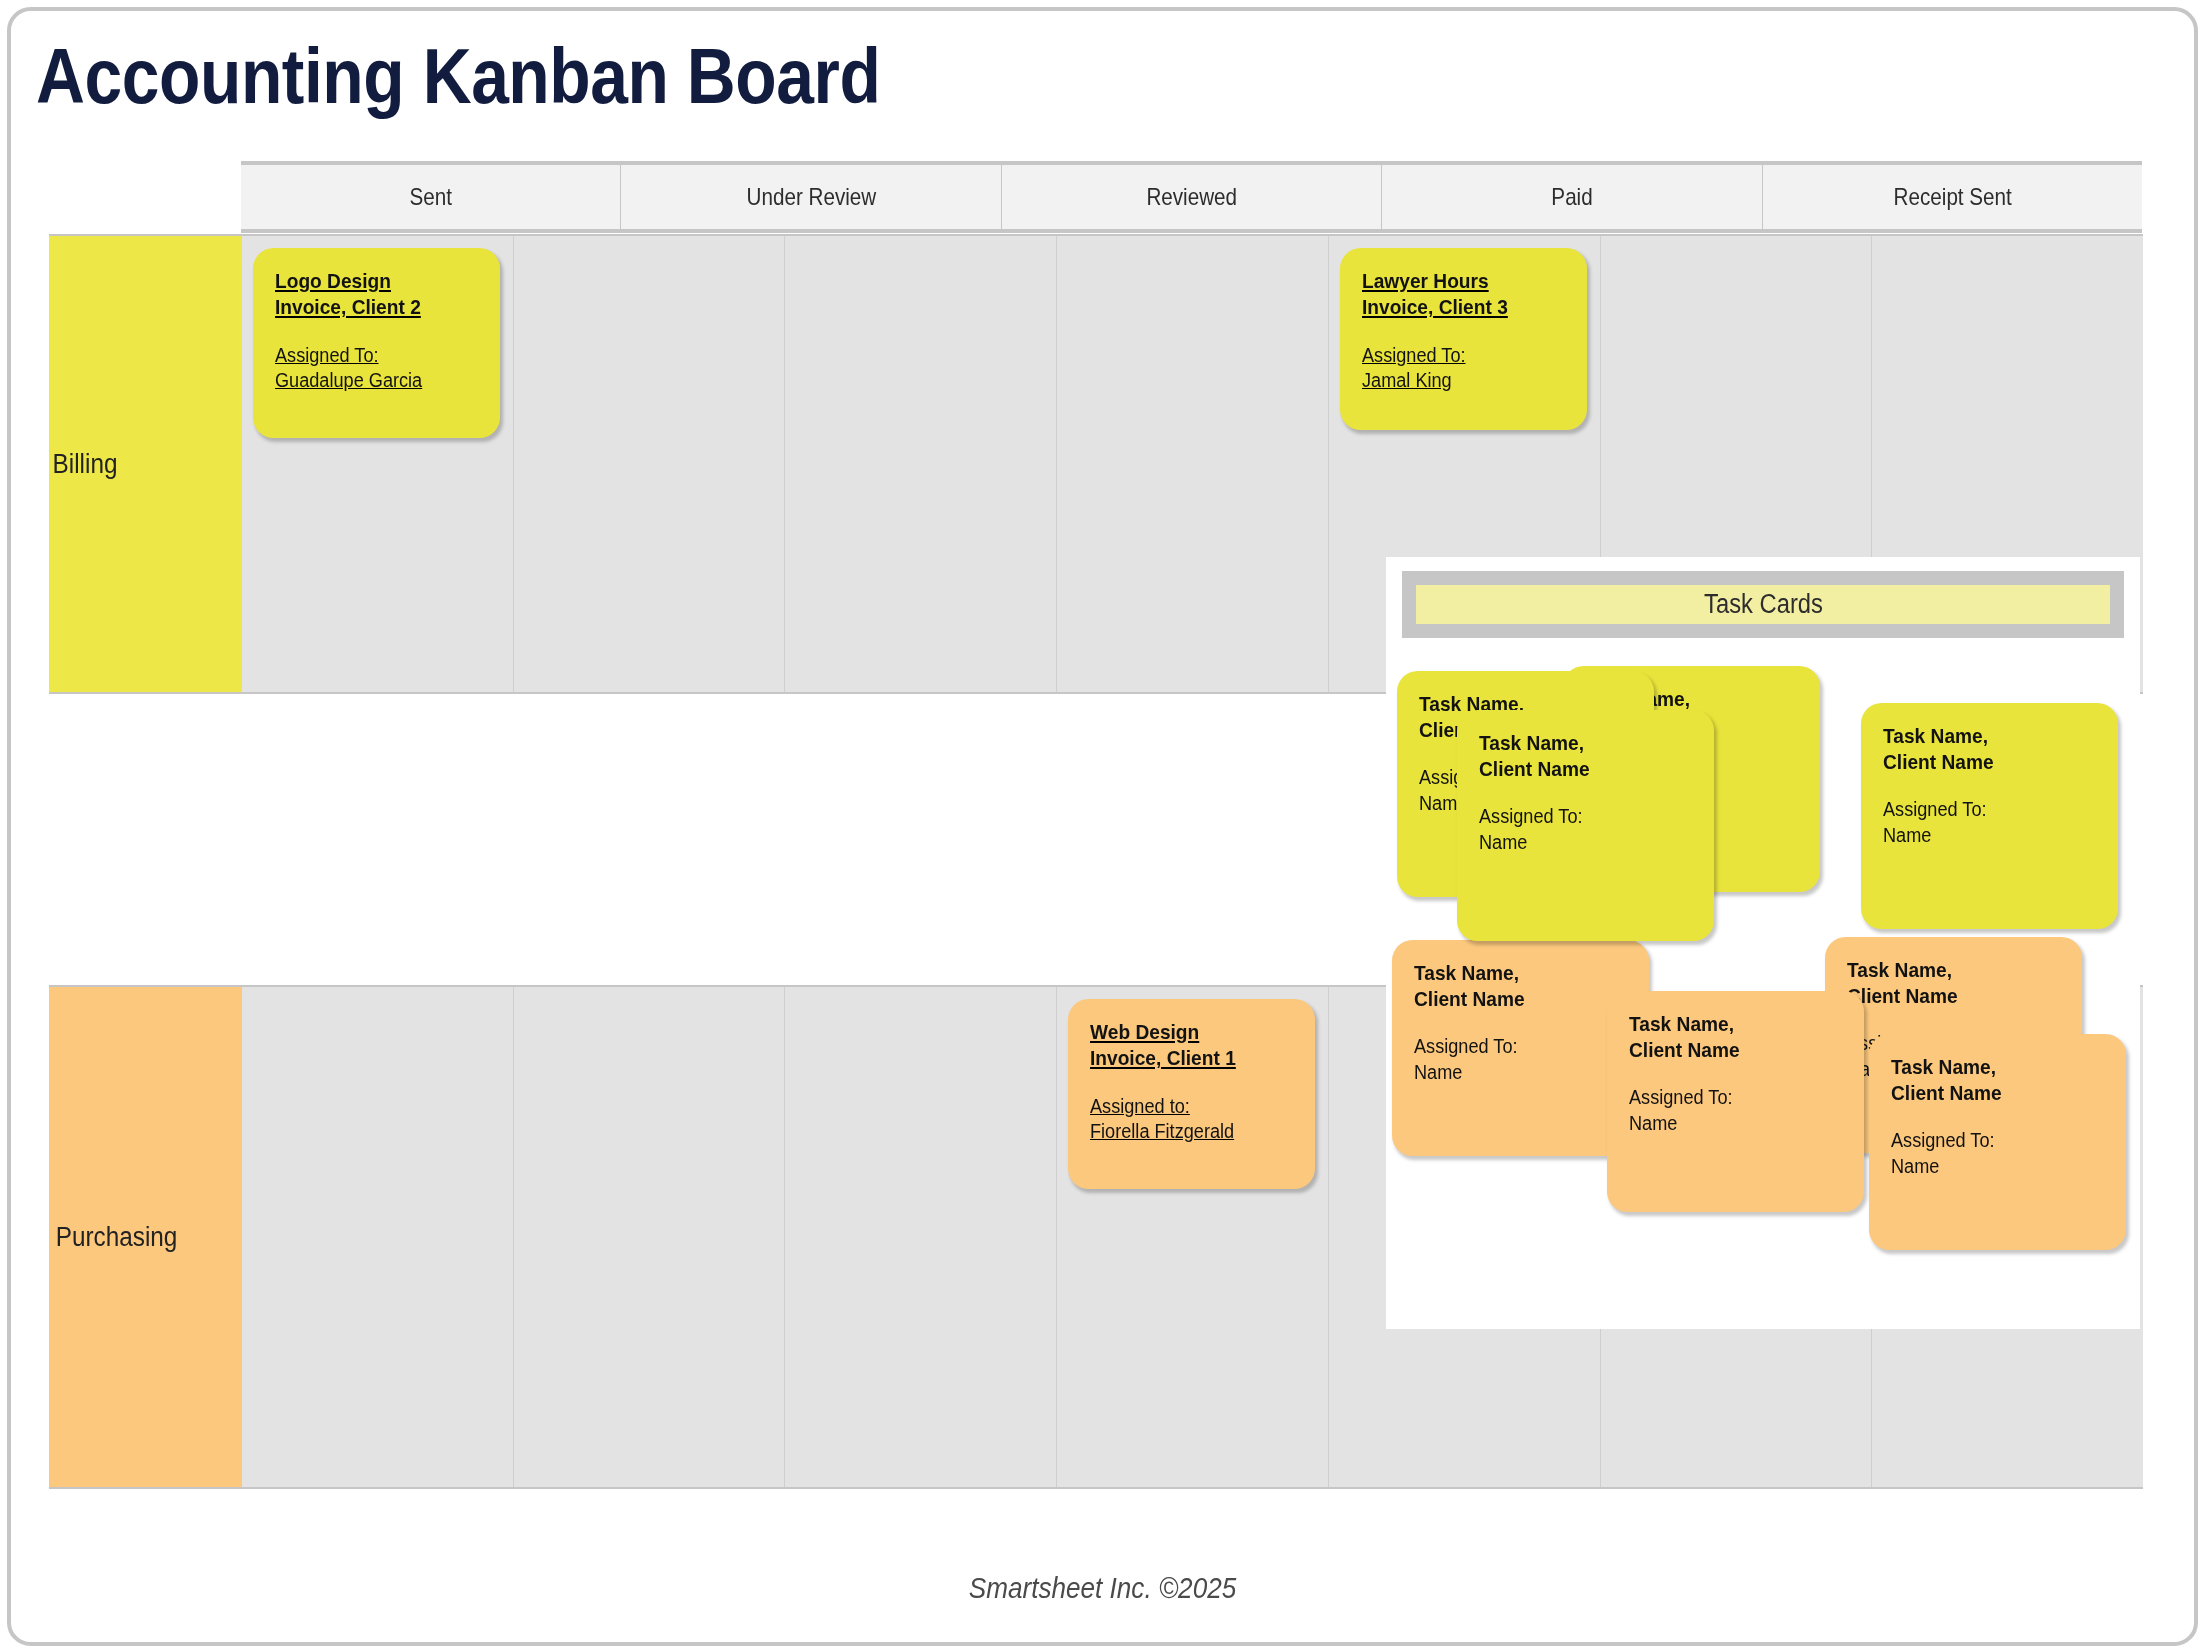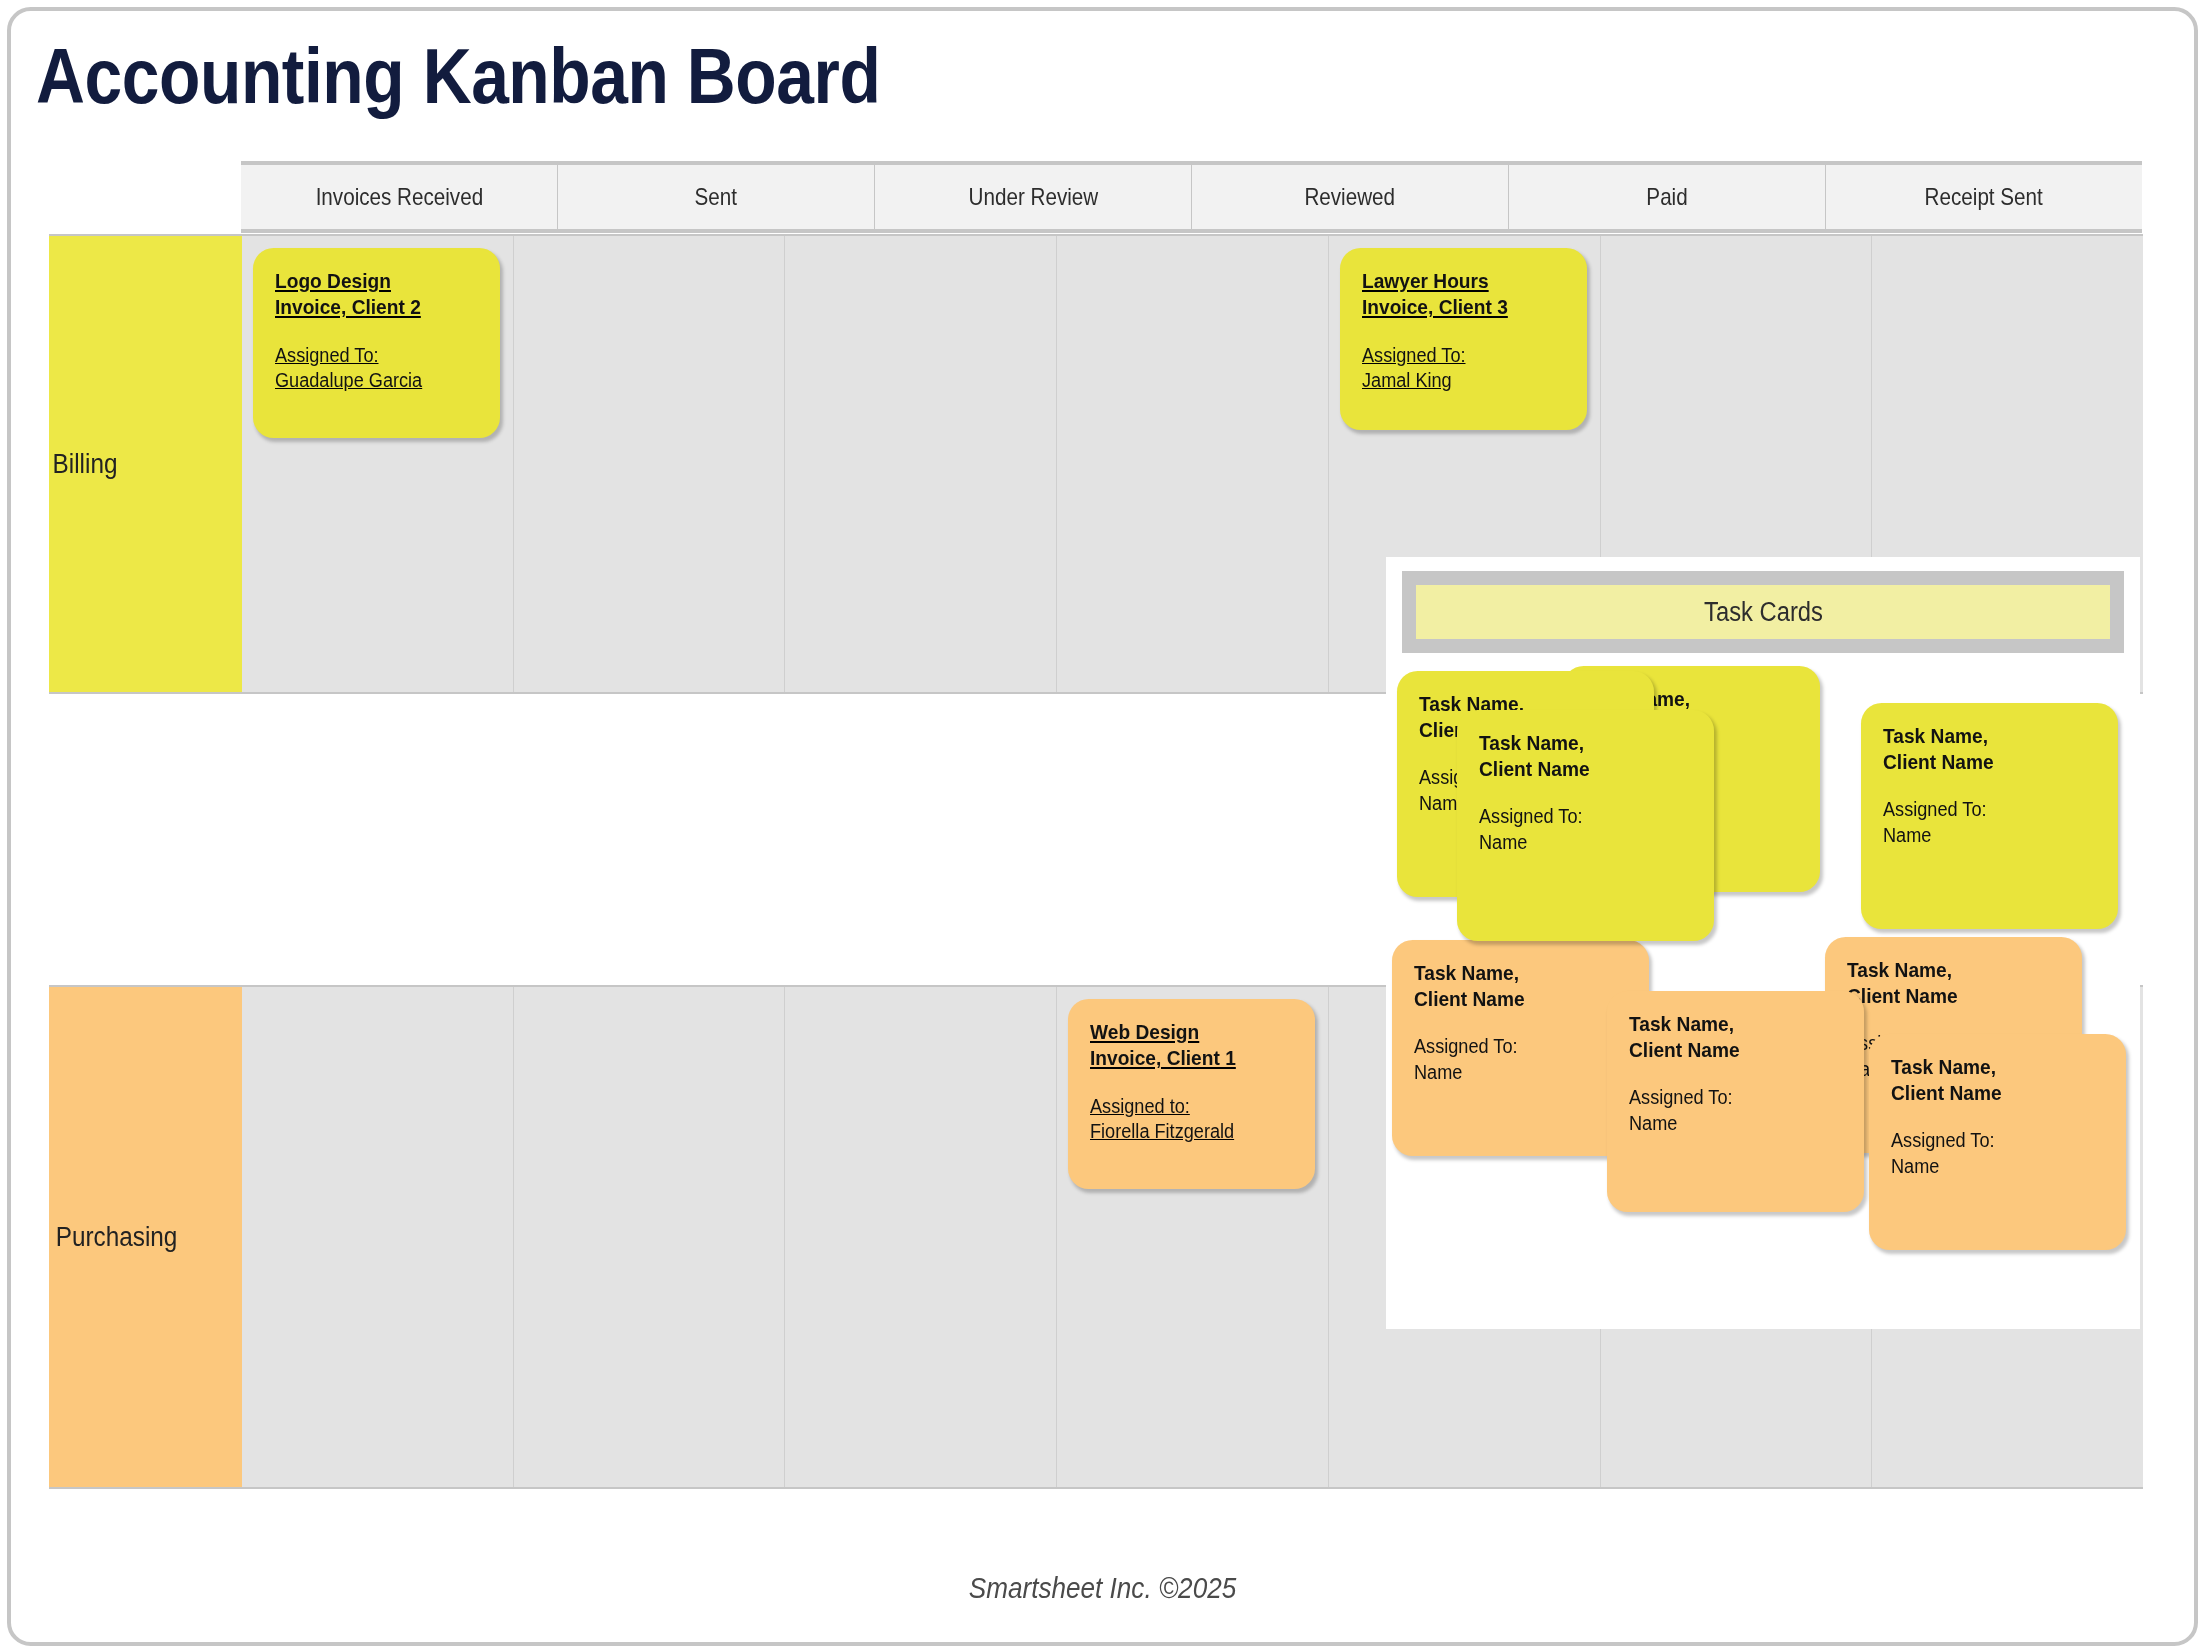--- a/index.html
+++ b/index.html
@@ -140,21 +140,21 @@
   
   .taskcards-panel {
     position: absolute;
     left: 1386px; top: 557px;
     width: 754px; height: 772px;
     background: #ffffff;
   }
   .taskcards-header-wrap {
     position: absolute;
     left: 16.4px; top: 14.4px;
-    width: 722px; height: 82px;
+    width: 722px; height: 67px;
     background: #c6c6c6;
     padding: 14px;
   }
   .taskcards-header {
     width: 100%; height: 100%;
     background: #f2efa3;
     display: flex;
     align-items: center;
     justify-content: center;
     font-size: 27px;
@@ -181,23 +181,20 @@
 </style>
 </head>
 <body>
 
 <div id="page">
   <div class="page-frame"></div>
 
   <div class="board-title">Accounting Kanban Board</div>
 
   <div class="col-header-strip">
-    <div class="col-header">
-        <span>Invoices Received</span>
-      </div>
     <div class="col-header">
         <span>Sent</span>
       </div>
     <div class="col-header">
         <span>Under Review</span>
       </div>
     <div class="col-header">
         <span>Reviewed</span>
       </div>
     <div class="col-header">

